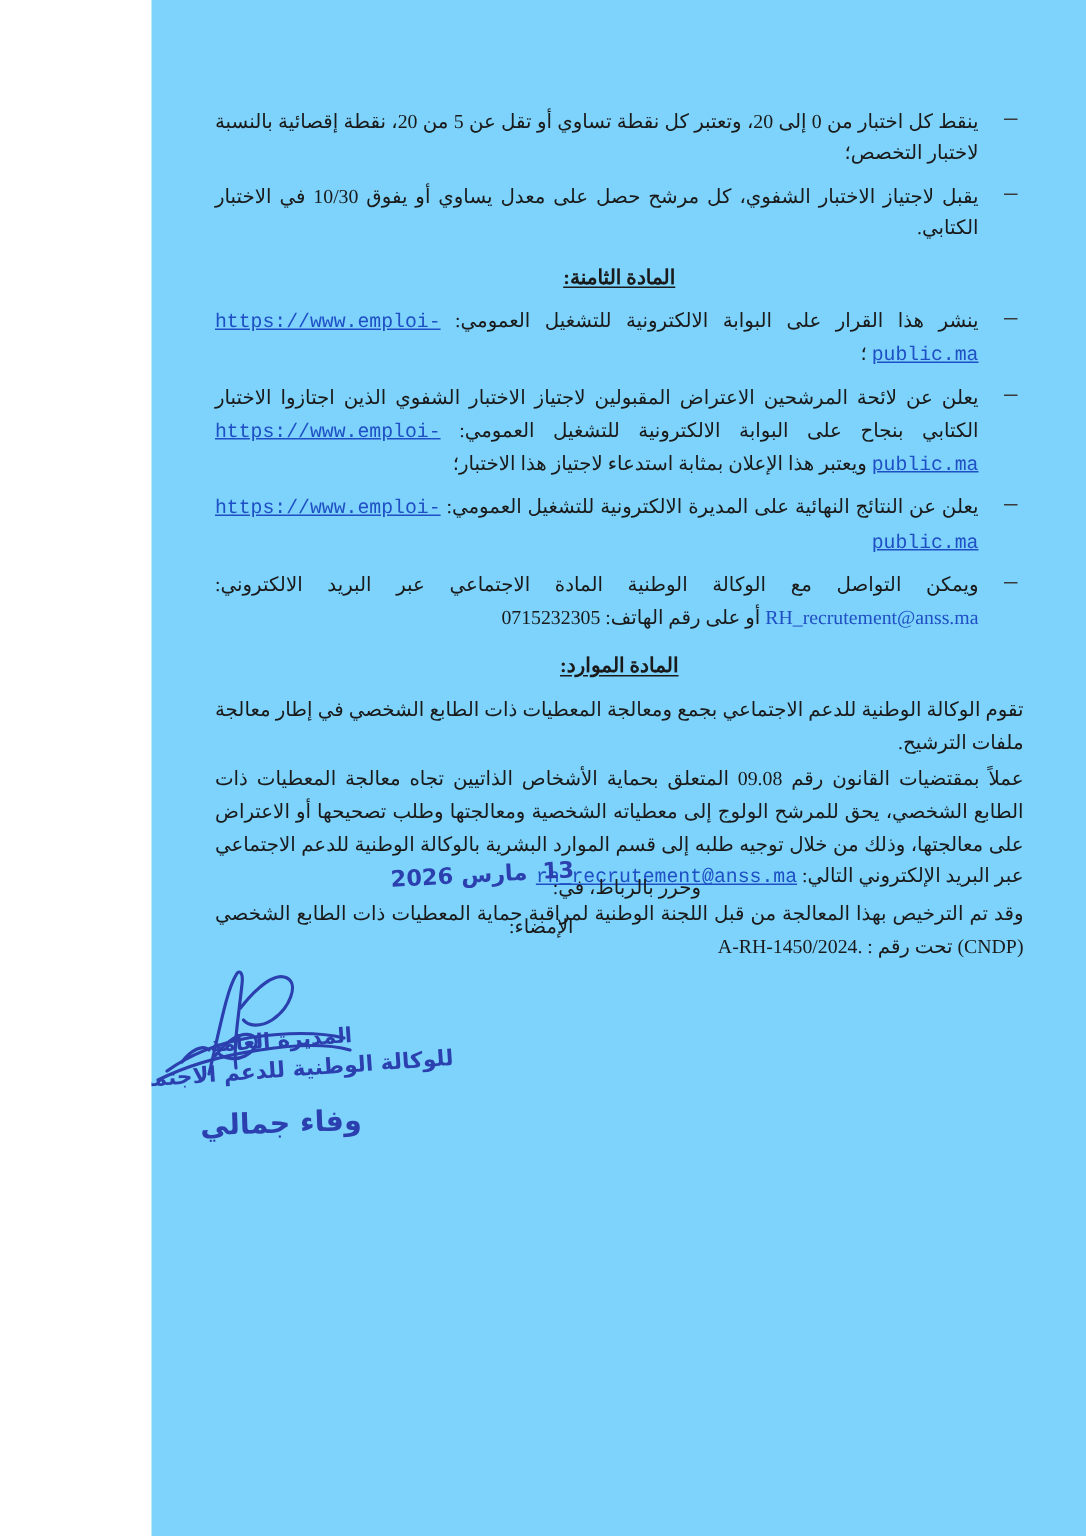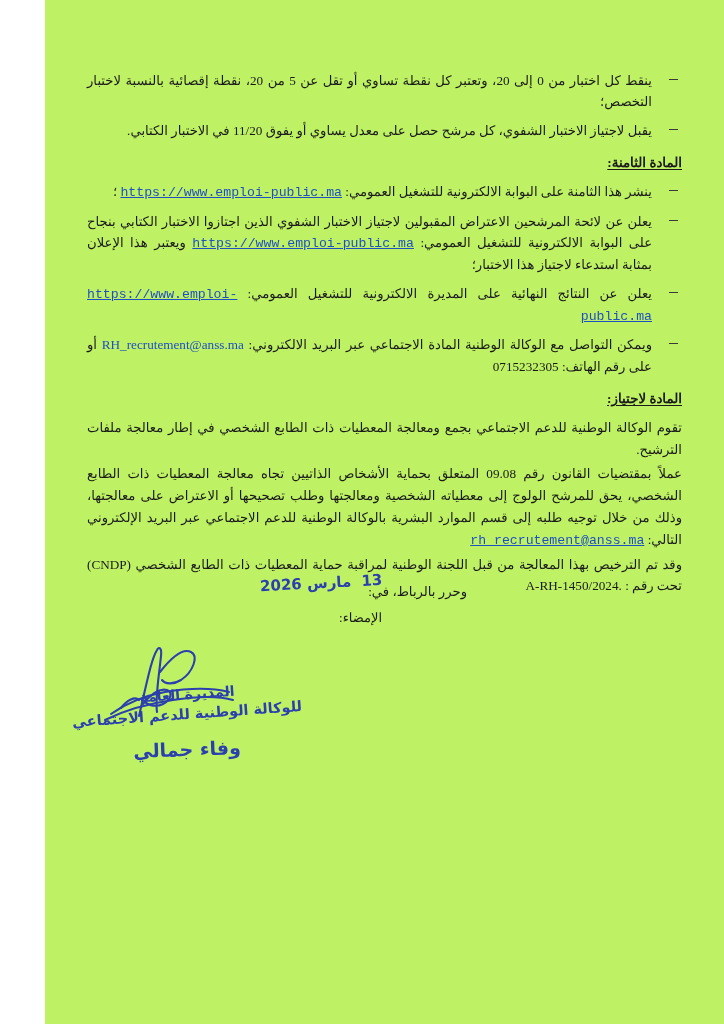--- a/index.html
+++ b/index.html
@@ -2,23 +2,23 @@
 <html lang="ar" dir="rtl"><head>
 <meta charset="utf-8">
 <style>
   html, body {
     margin: 0;
     padding: 0;
     background: #ffffff;
   }
   .page {
     position: relative;
-    width: 679px;
+    width: 623px;
     height: 1024px;
-    background: #bef264;
+    background: #7dd3fc;
     overflow: hidden;
     font-family: "Liberation Serif", "DejaVu Serif", serif;
     color: #1a1a1a;
   }
   .content {
     position: absolute;
     top: 70px;
     right: 42px;
     left: 42px;
   }
@@ -52,21 +52,21 @@
     text-align-last: right;
   }
 
   
   .article-heading {
     display: block;
     font-size: 13.4px;
     font-weight: 700;
     text-decoration: underline;
     text-underline-offset: 2px;
-    text-align: right;
+    text-align: center;
     margin: 14px 0 10px 0;
   }
 
   
   .para {
     display: block;
     font-size: 13.2px;
     line-height: 1.66;
     text-align: justify;
     text-align-last: right;
@@ -170,29 +170,29 @@
 <div class="page">
 
   <div class="content">
 
     <div class="bullet-row">
       <span class="dash"></span>
       <span class="bullet-text">ينقط كل اختبار من 0 إلى 20، وتعتبر كل نقطة تساوي أو تقل عن 5 من 20، نقطة إقصائية بالنسبة لاختبار التخصص؛</span>
     </div>
     <div class="bullet-row">
       <span class="dash"></span>
-      <span class="bullet-text">يقبل لاجتياز الاختبار الشفوي، كل مرشح حصل على معدل يساوي أو يفوق 11/20 في الاختبار الكتابي.</span>
+      <span class="bullet-text">يقبل لاجتياز الاختبار الشفوي، كل مرشح حصل على معدل يساوي أو يفوق 10/30 في الاختبار الكتابي.</span>
     </div>
 
     <span class="article-heading">المادة الثامنة:</span>
 
     <div class="bullet-row">
       <span class="dash"></span>
       <span class="bullet-text">
-        <span>ينشر هذا الثامنة على البوابة الالكترونية للتشغيل العمومي:</span>
+        <span>ينشر هذا القرار على البوابة الالكترونية للتشغيل العمومي:</span>
         <a class="link" href="#">https://www.emploi-public.ma</a>
         <span>؛</span>
       </span>
     </div>
 
 
     <div class="bullet-row">
       <span class="dash"></span>
       <span class="bullet-text justify-both">
         <span>يعلن عن لائحة المرشحين الاعتراض المقبولين لاجتياز الاختبار الشفوي الذين اجتازوا الاختبار الكتابي بنجاح على البوابة الالكترونية للتشغيل العمومي:</span>
@@ -211,21 +211,21 @@
 
     <div class="bullet-row">
       <span class="dash"></span>
       <span class="bullet-text justify-both">
         <span>ويمكن التواصل مع الوكالة الوطنية المادة الاجتماعي عبر البريد الالكتروني:</span>
         <span class="email-plain">RH_recrutement@anss.ma</span>
         <span>أو على رقم الهاتف: 0715232305</span>
       </span>
     </div>
 
-    <span class="article-heading">المادة لاجتياز:</span>
+    <span class="article-heading">المادة الموارد:</span>
 
     <span class="para">تقوم الوكالة الوطنية للدعم الاجتماعي بجمع ومعالجة المعطيات ذات الطابع الشخصي في إطار معالجة ملفات الترشيح.</span>
 
     <span class="para">
       <span>عملاً بمقتضيات القانون رقم 09.08 المتعلق بحماية الأشخاص الذاتيين تجاه معالجة المعطيات ذات الطابع الشخصي، يحق للمرشح الولوج إلى معطياته الشخصية ومعالجتها وطلب تصحيحها أو الاعتراض على معالجتها، وذلك من خلال توجيه طلبه إلى قسم الموارد البشرية بالوكالة الوطنية للدعم الاجتماعي عبر البريد الإلكتروني التالي:</span>
       <a class="link" href="#">rh_recrutement@anss.ma</a>
     </span>
 
     <span class="para">
       <span>وقد تم الترخيص بهذا المعالجة من قبل اللجنة الوطنية لمراقبة حماية المعطيات ذات الطابع الشخصي (CNDP) تحت رقم :</span>

